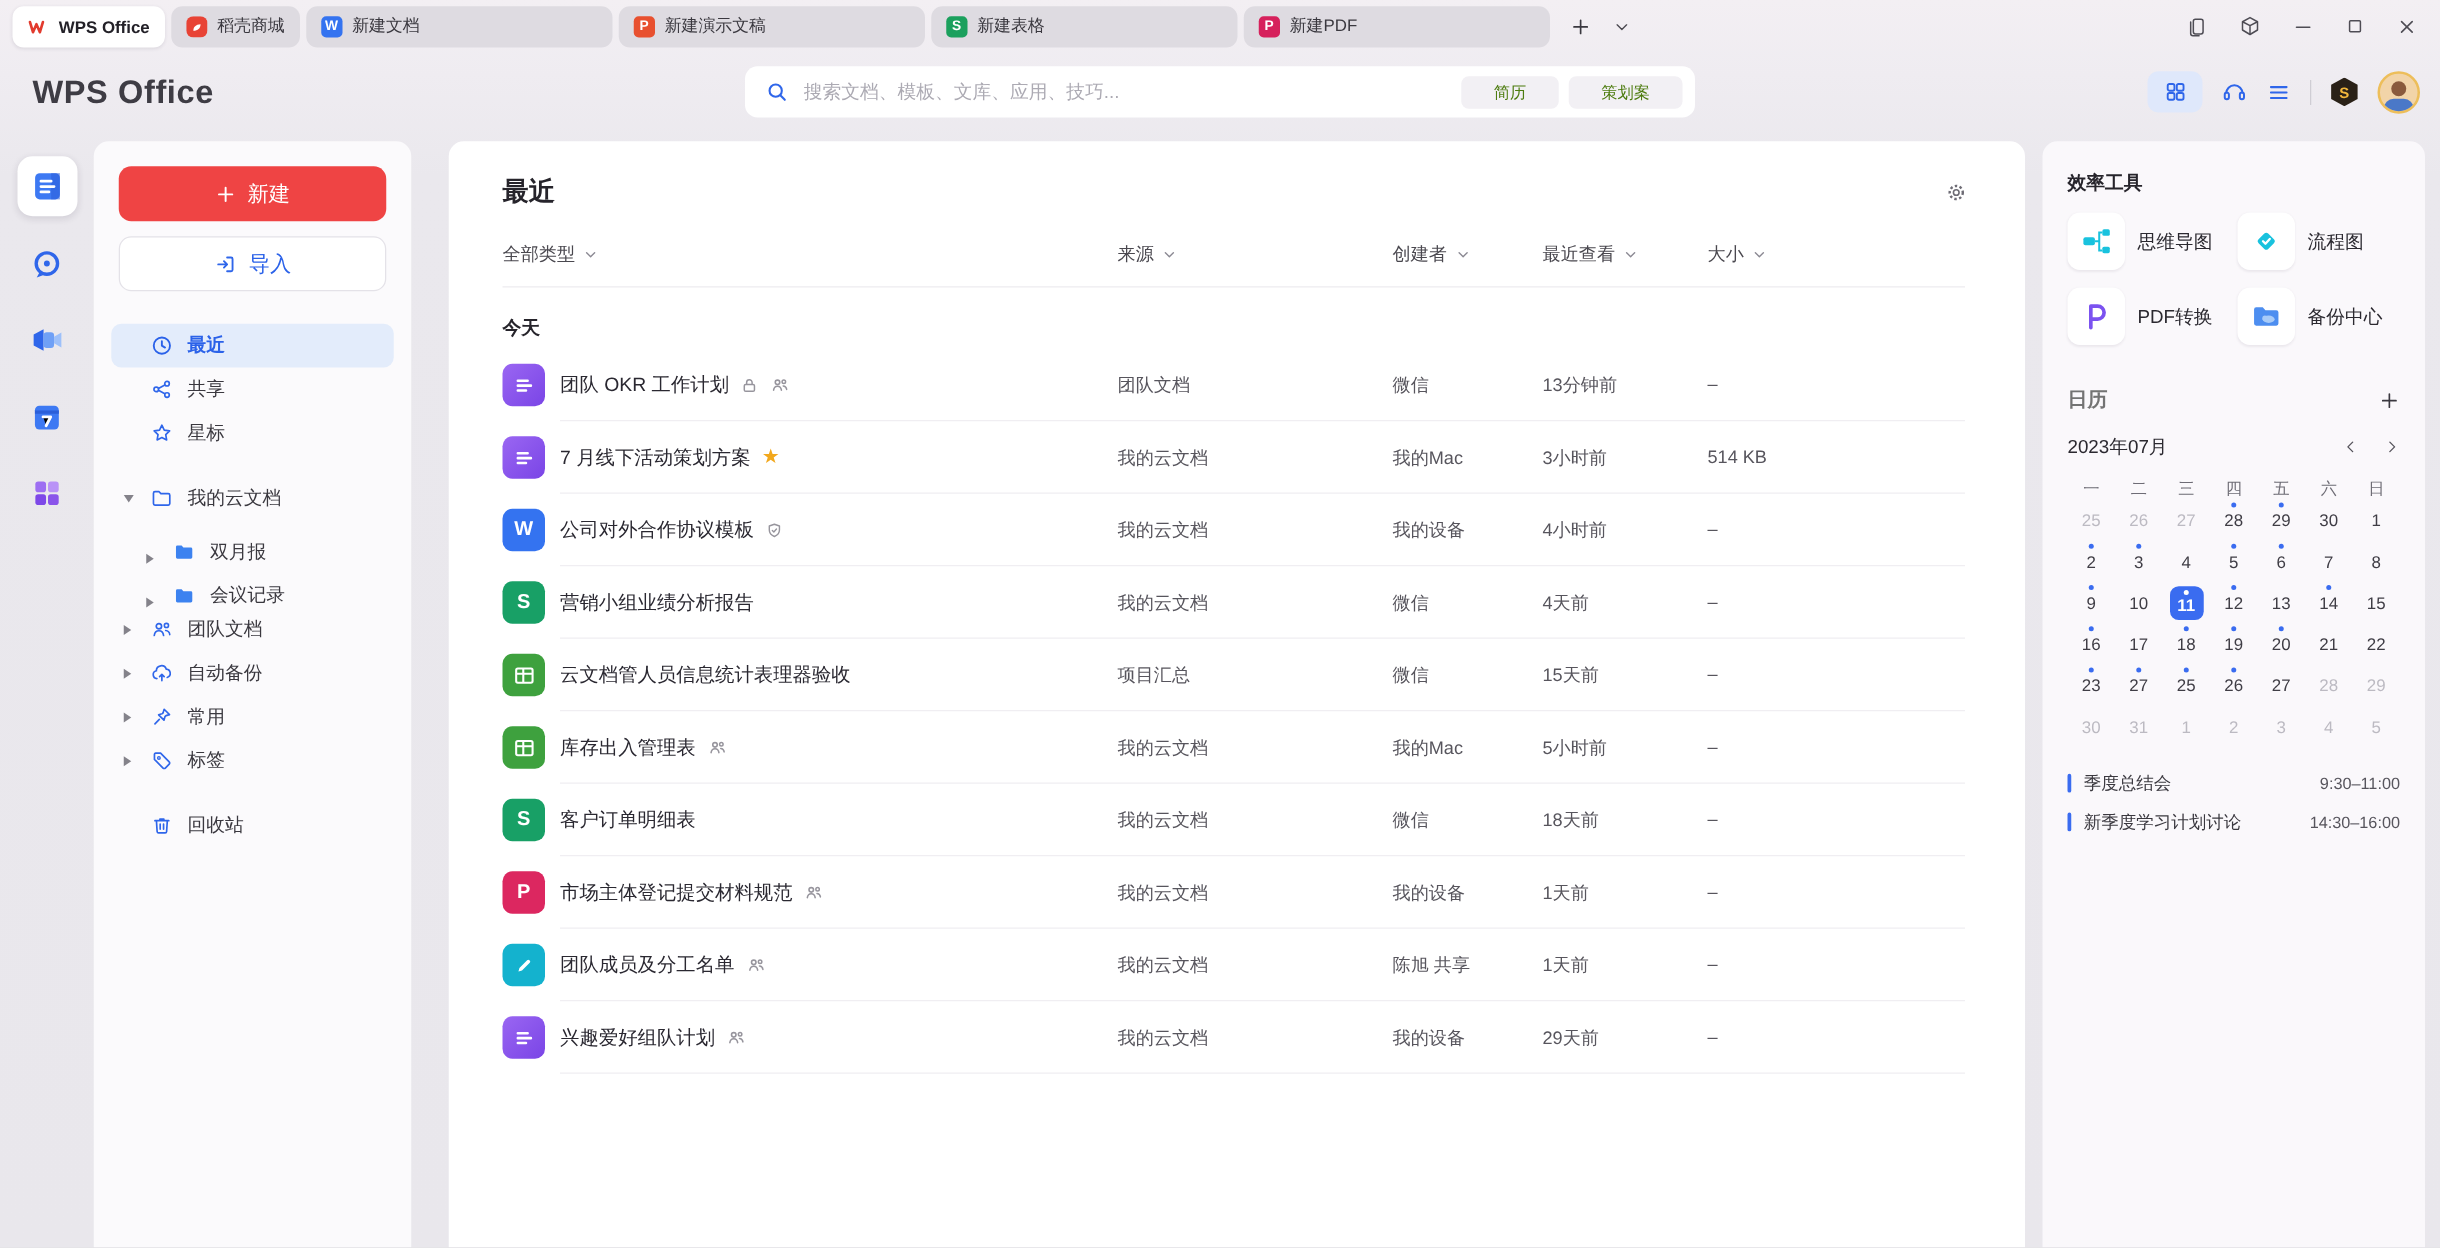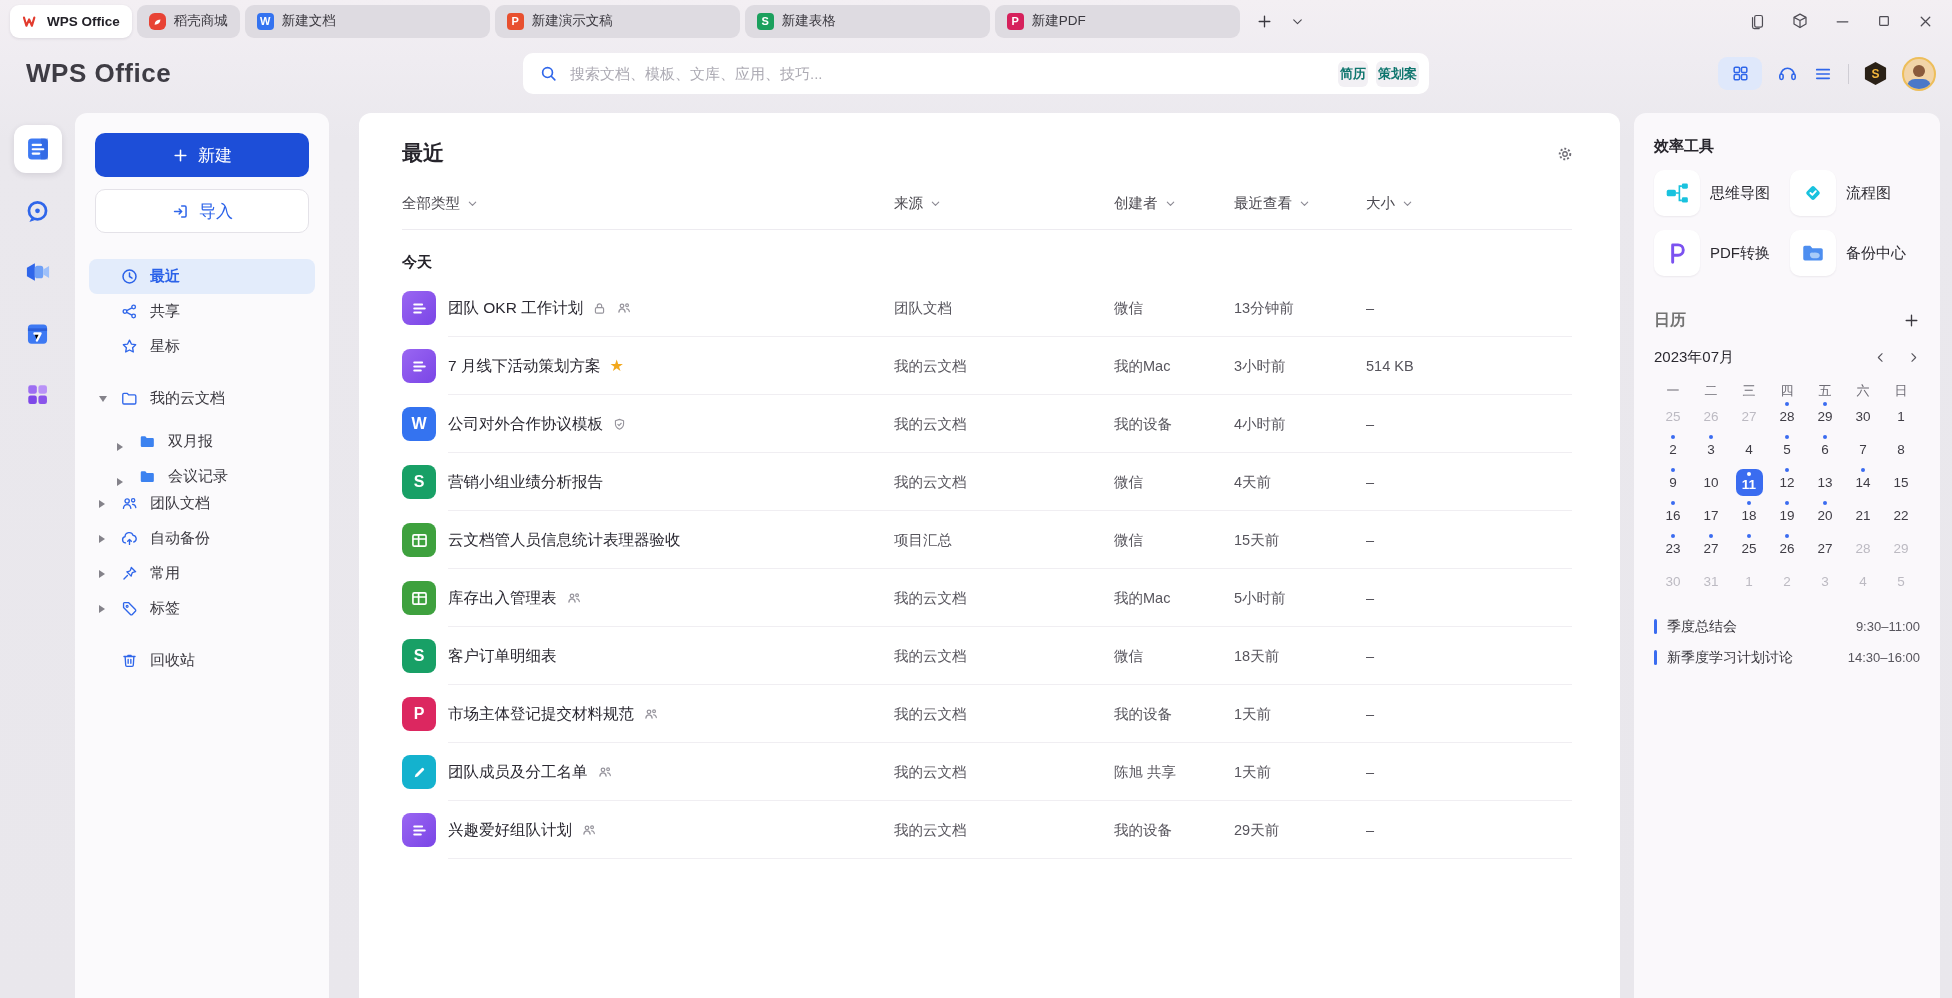--- a/index.html
+++ b/index.html
@@ -15,41 +15,41 @@
   .tabicon{width:17px;height:17px;display:flex;align-items:center;justify-content:center;flex:none;}
   .ltile{width:17px;height:17px;border-radius:4px;color:#fff;font-size:11px;font-weight:700;
     display:flex;align-items:center;justify-content:center;}
   .tab-extra{display:flex;align-items:center;gap:18px;margin-left:16px;color:#4a484f;}
   .tab-extra span{display:flex;align-items:center;}
   .win{position:absolute;right:0;top:0;height:42px;display:flex;align-items:center;gap:25px;padding-right:18px;}
   .win span{display:flex;align-items:center;}
   
   .header{position:relative;height:63px;display:flex;align-items:center;}
   .logo{margin-left:26px;font-size:26px;font-weight:700;letter-spacing:.5px;color:#3e3c44;}
-  .search{position:absolute;left:50%;transform:translateX(-50%);width:906px;height:41px;background:#fff;
+  .search{position:absolute;left:50%;transform:translateX(-50%);width:760px;height:41px;background:#fff;
     border-radius:10px;display:flex;align-items:center;padding:0 10px 0 16px;box-sizing:border-box;}
   .search input{flex:1;border:0;outline:0;font-size:15px;color:#3a383f;background:transparent;margin-left:10px;}
   .search input::placeholder{color:#acaab3;}
-  .tagpill{background:#f2f0f4;color:#0f766e;font-size:13px;padding:4px 2px;border-radius:6px;margin-left:8px;white-space:nowrap;font-weight:bold;}
+  .tagpill{background:#f2f0f4;color:#4d7c0f;font-size:13px;padding:4px 26px;border-radius:6px;margin-left:8px;white-space:nowrap;}
   .hactions{position:absolute;right:16px;display:flex;align-items:center;gap:15px;}
   .hbtn{display:flex;align-items:center;justify-content:center;}
   .pill-active{background:#dfe8fb;border-radius:9px;width:44px;height:33px;}
   .hdivider{width:1px;height:20px;background:#cfcdd4;}
   .sbadge{width:23px;height:23px;background:#2a2117;clip-path:polygon(50% 0,96% 25%,96% 75%,50% 100%,4% 75%,4% 25%);
     display:flex;align-items:center;justify-content:center;color:#f2b63c;font-weight:800;font-size:12px;}
   .avatar{width:34px;height:34px;border-radius:50%;background:#f2d4a8;border:2px solid #edbe5a;position:relative;overflow:hidden;box-sizing:border-box;}
   .av-head{position:absolute;top:6px;left:50%;transform:translateX(-50%);width:12px;height:12px;border-radius:50%;background:#8a5a3c;}
   .av-body{position:absolute;bottom:-3px;left:50%;transform:translateX(-50%);width:24px;height:13px;border-radius:8px 8px 0 0;background:#4a78c8;}
   
   .bodyrow{display:flex;height:893px;padding:8px 12px 0 0;box-sizing:border-box;}
   .dock{width:75px;display:flex;flex-direction:column;align-items:center;padding-top:8px;flex:none;}
   .dock-item{width:56px;height:56px;display:flex;align-items:center;justify-content:center;margin-bottom:5px;border-radius:12px;}
   .dock-item.active{background:#fff;box-shadow:0 2px 6px rgba(40,30,60,.12);width:48px;height:48px;margin:4px 0 10px;}
   .sidebar{width:254px;flex:none;background:#fbfafc;border-radius:12px 12px 0 0;padding:20px 14px 0;box-sizing:border-box;}
-  .btn-new{height:44px;border-radius:10px;background:#1d4ed8;color:#fff;font-size:17px;display:flex;
+  .btn-new{height:44px;border-radius:10px;background:#ef4444;color:#fff;font-size:17px;display:flex;
     align-items:center;justify-content:center;gap:9px;margin:0 6px 12px;cursor:default;}
   .btn-import{height:44px;border-radius:10px;background:#fff;border:1px solid #e4e2e8;color:#2b62e9;font-size:17px;
     display:flex;align-items:center;justify-content:center;gap:9px;margin:0 6px 26px;box-sizing:border-box;}
   .nav-item{height:35px;display:flex;align-items:center;border-radius:8px;padding:0 8px 0 10px;color:#3a383f;font-size:15px;}
   .nav-item.active{background:#e3ecfb;color:#2b62e9;font-weight:700;}
   .nav-item.indent{padding-left:28px;align-items:flex-end;}
   .ncaret{width:20px;flex:none;display:flex;align-items:center;}
   .caret-down{width:0;height:0;border-left:4.5px solid transparent;border-right:4.5px solid transparent;border-top:6px solid #84828a;}
   .caret-right{width:0;height:0;border-top:4.5px solid transparent;border-bottom:4.5px solid transparent;border-left:6px solid #84828a;}
   .nicon{width:20px;height:20px;margin-right:11px;flex:none;display:flex;align-items:center;justify-content:center;}

